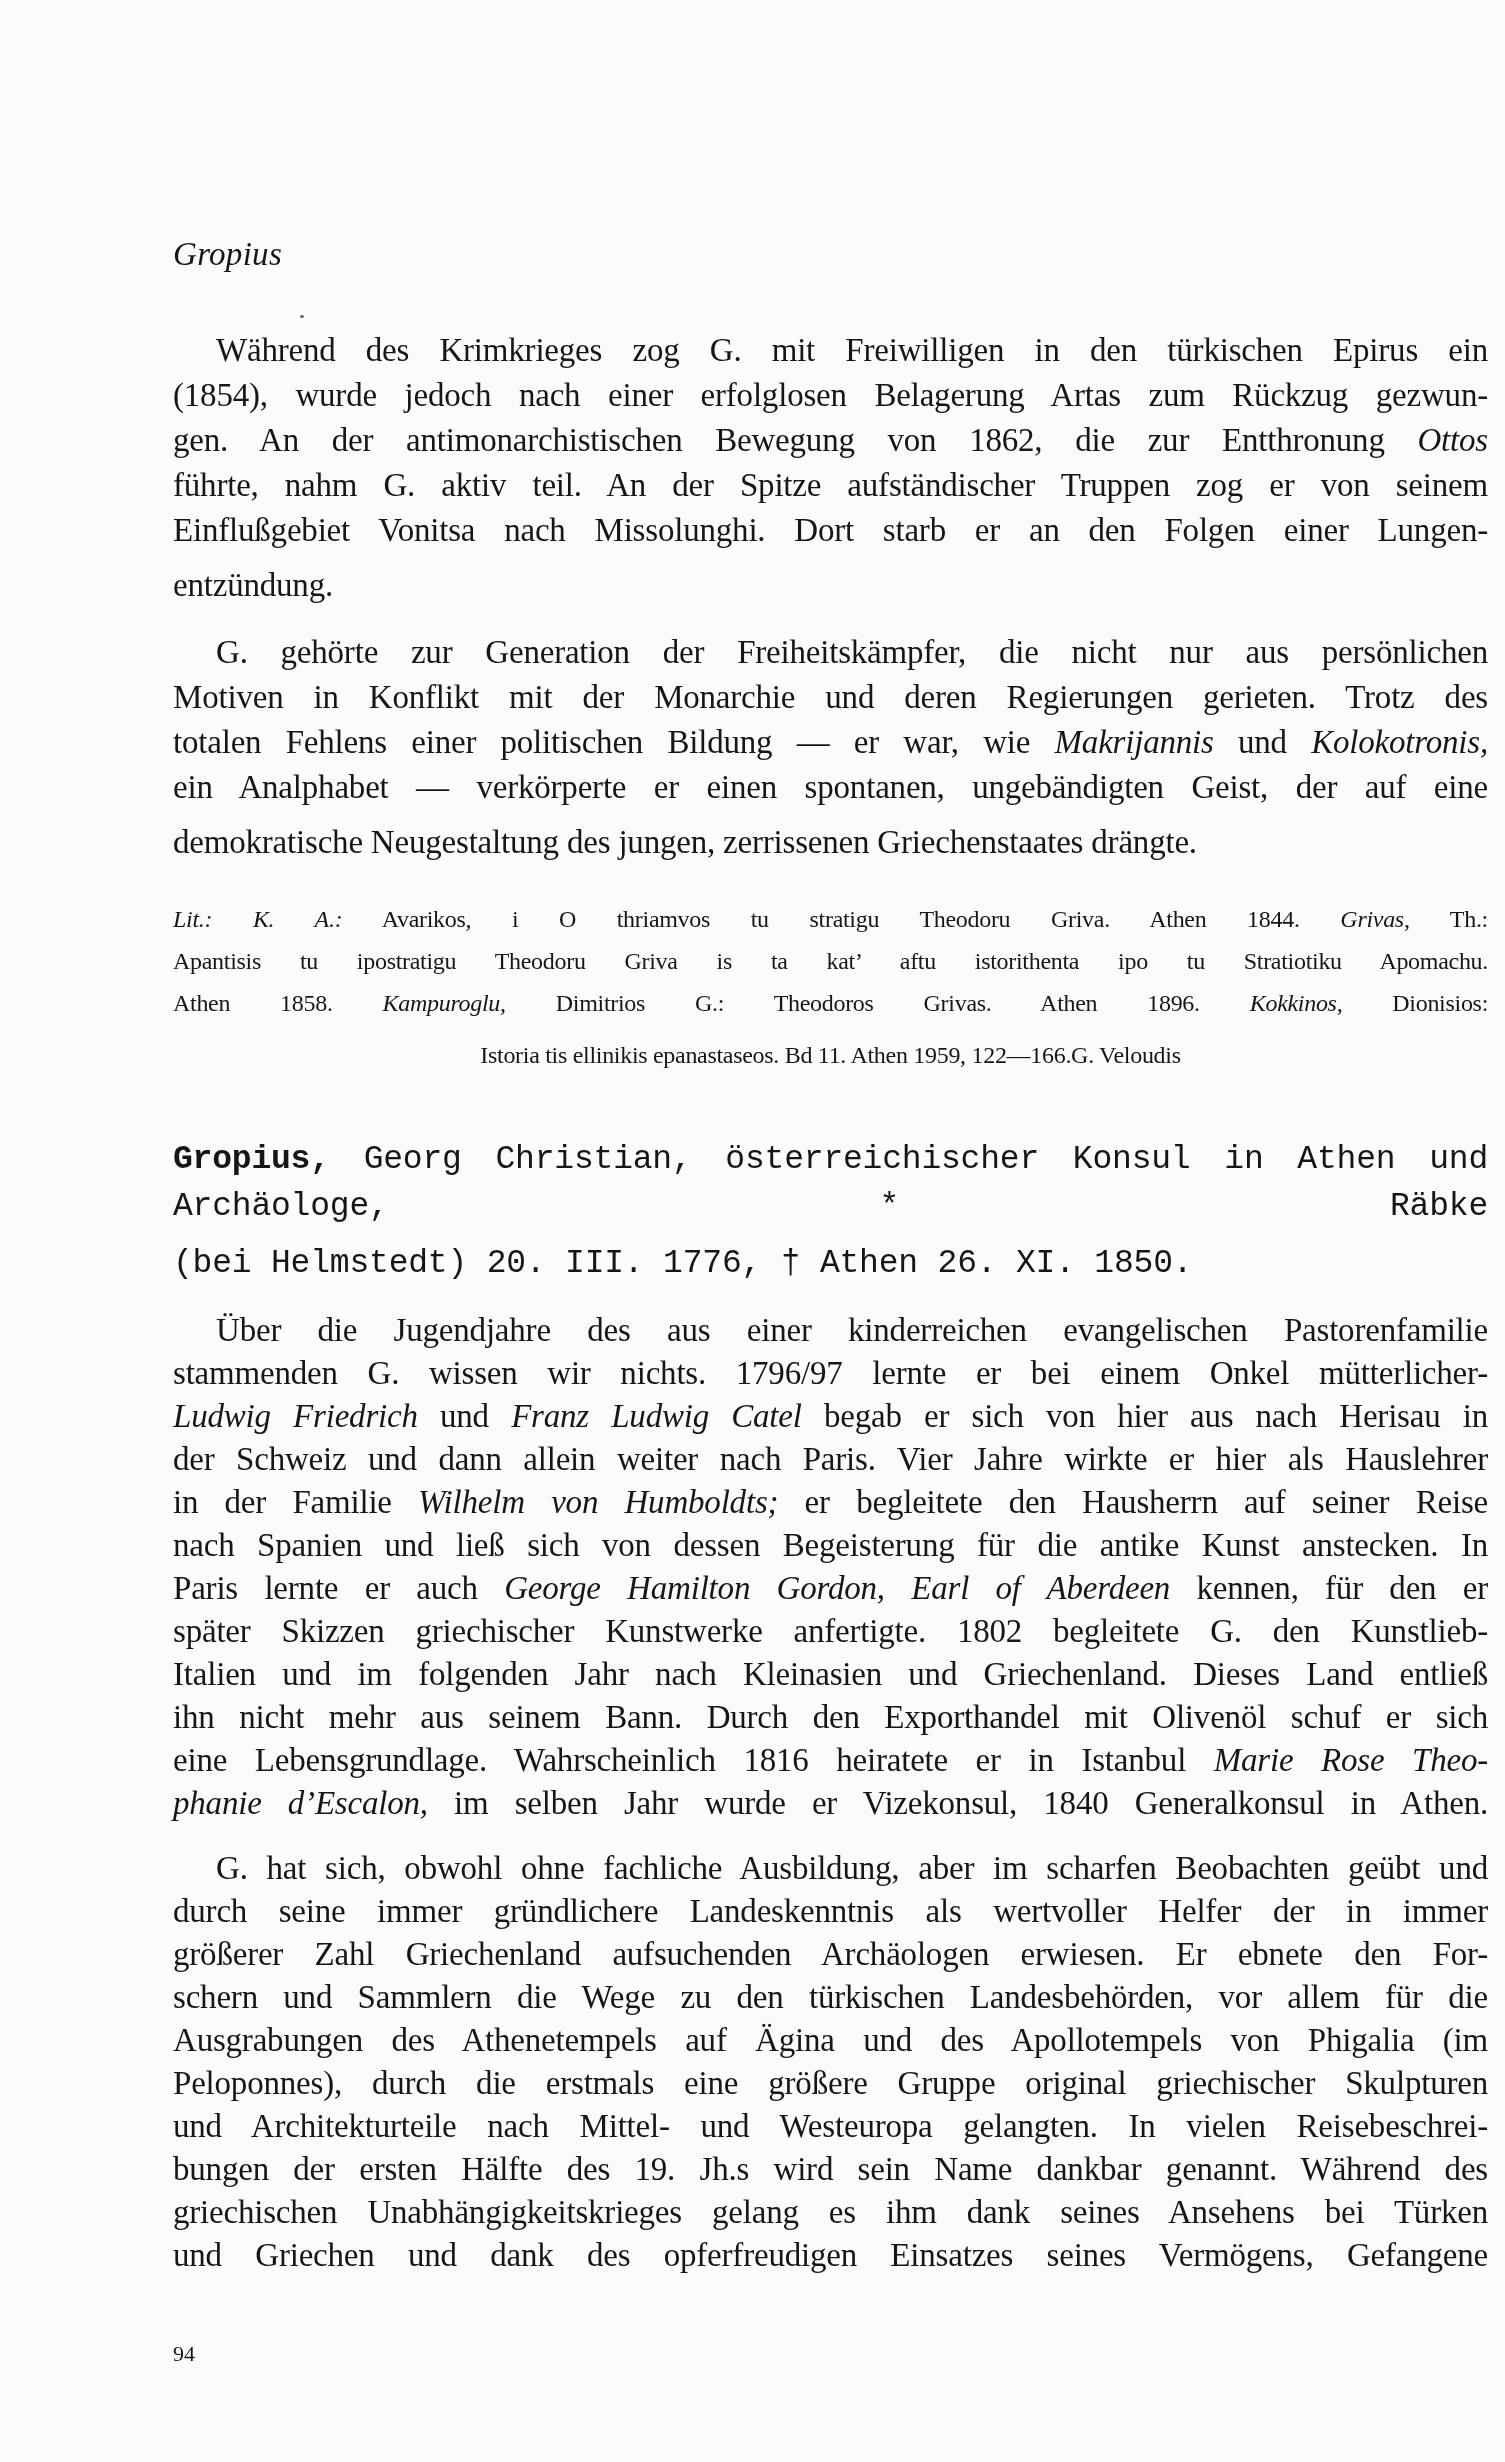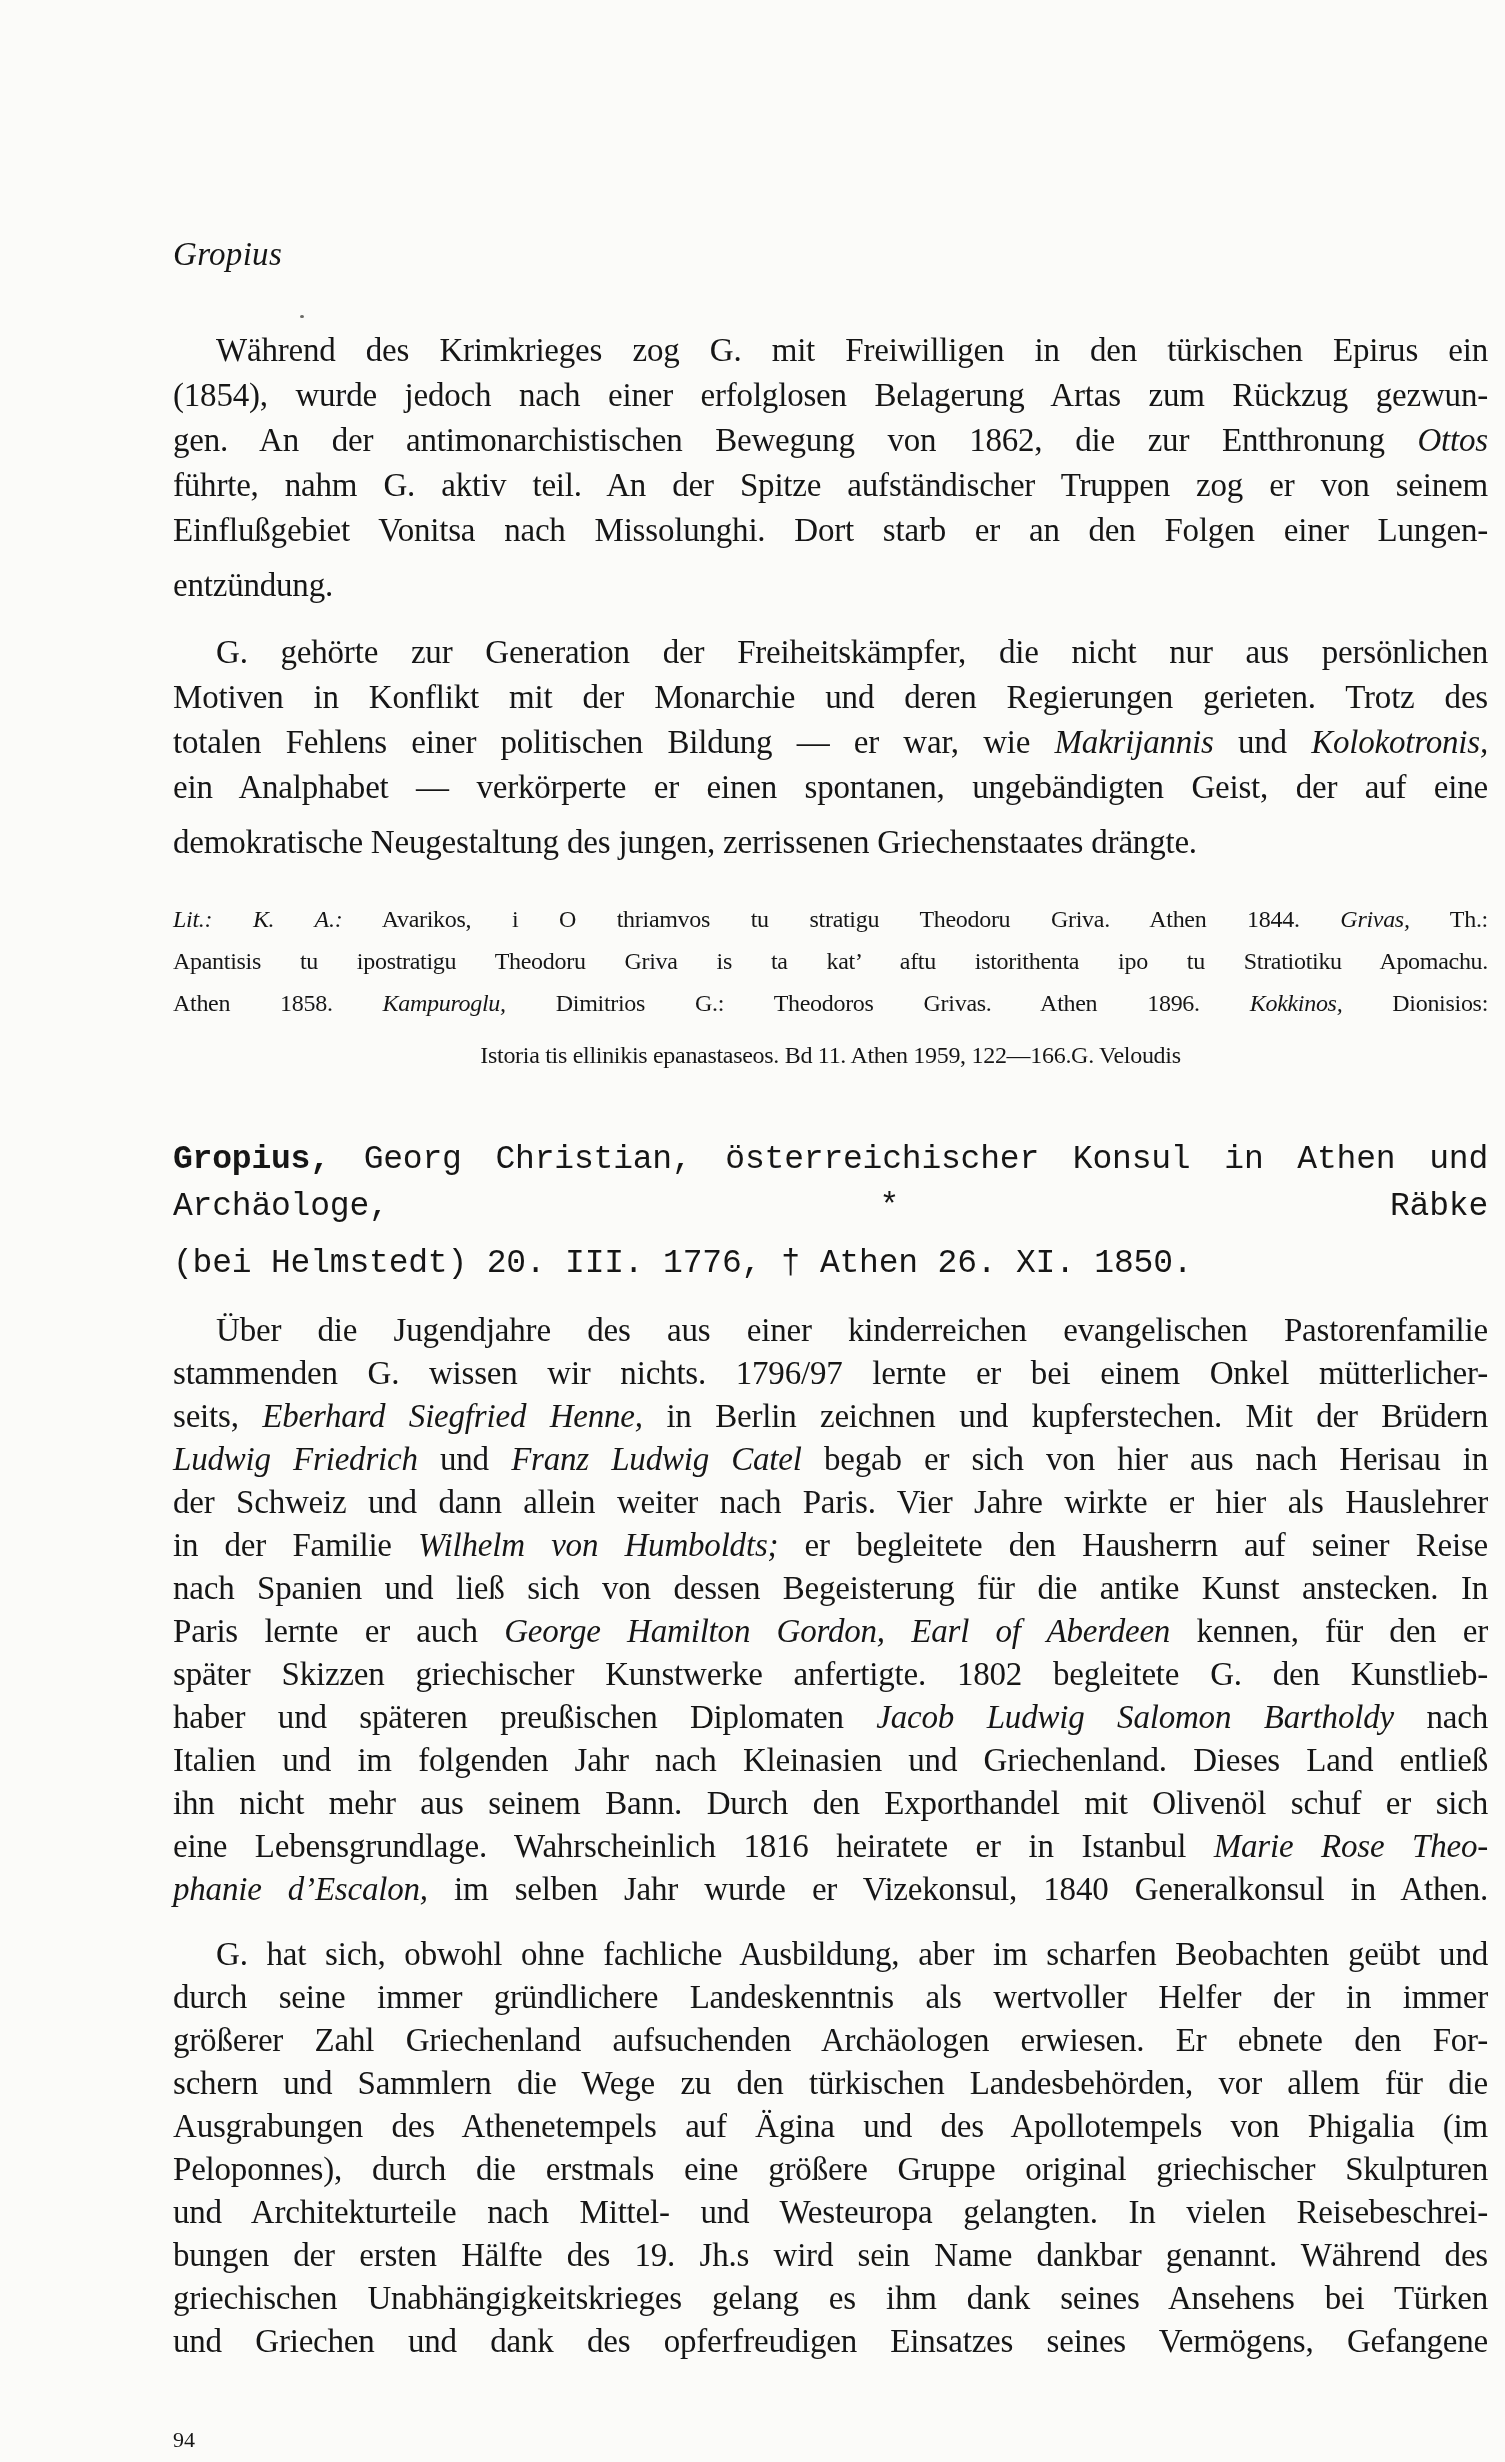--- a/index.html
+++ b/index.html
@@ -106,28 +106,26 @@
             <span data-name="author-signature">G. Veloudis</span>
           </div>
         </div>
         <div class="block" data-name="entry-heading">
           <div class="line" data-name="text-line"><span data-name="line-text"><span class="bd">Gropius,</span><span> Georg Christian, österreichischer Konsul in Athen und Archäologe, * Räbke</span></span></div>
           <div class="line last" data-name="text-line"><span data-name="line-text"><span>(bei Helmstedt) 20. III. 1776, † Athen 26. XI. 1850.</span></span></div>
         </div>
         <div class="block" data-name="entry-paragraph-1">
           <div class="line indent" data-name="text-line"><span data-name="line-text"><span>Über die Jugendjahre des aus einer kinderreichen evangelischen Pastorenfamilie</span></span></div>
           <div class="line" data-name="text-line"><span data-name="line-text"><span>stammenden G. wissen wir nichts. 1796/97 lernte er bei einem Onkel mütterlicher-</span></span></div>
-          <div class="line" data-name="text-line"><span data-name="line-text"><span>seits, </span><span class="it">Eberhard Siegfried Henne,</span><span> in Berlin zeichnen und kupferstechen. Mit der Brüdern</span></span></div>
           <div class="line" data-name="text-line"><span data-name="line-text"><span class="it">Ludwig Friedrich</span><span> und </span><span class="it">Franz Ludwig Catel</span><span> begab er sich von hier aus nach Herisau in</span></span></div>
           <div class="line" data-name="text-line"><span data-name="line-text"><span>der Schweiz und dann allein weiter nach Paris. Vier Jahre wirkte er hier als Hauslehrer</span></span></div>
           <div class="line" data-name="text-line"><span data-name="line-text"><span>in der Familie </span><span class="it">Wilhelm von Humboldts;</span><span> er begleitete den Hausherrn auf seiner Reise</span></span></div>
           <div class="line" data-name="text-line"><span data-name="line-text"><span>nach Spanien und ließ sich von dessen Begeisterung für die antike Kunst anstecken. In</span></span></div>
           <div class="line" data-name="text-line"><span data-name="line-text"><span>Paris lernte er auch </span><span class="it">George Hamilton Gordon, Earl of Aberdeen</span><span> kennen, für den er</span></span></div>
           <div class="line" data-name="text-line"><span data-name="line-text"><span>später Skizzen griechischer Kunstwerke anfertigte. 1802 begleitete G. den Kunstlieb-</span></span></div>
-          <div class="line" data-name="text-line"><span data-name="line-text"><span>haber und späteren preußischen Diplomaten </span><span class="it">Jacob Ludwig Salomon Bartholdy</span><span> nach</span></span></div>
           <div class="line" data-name="text-line"><span data-name="line-text"><span>Italien und im folgenden Jahr nach Kleinasien und Griechenland. Dieses Land entließ</span></span></div>
           <div class="line" data-name="text-line"><span data-name="line-text"><span>ihn nicht mehr aus seinem Bann. Durch den Exporthandel mit Olivenöl schuf er sich</span></span></div>
           <div class="line" data-name="text-line"><span data-name="line-text"><span>eine Lebensgrundlage. Wahrscheinlich 1816 heiratete er in Istanbul </span><span class="it">Marie Rose Theo-</span></span></div>
           <div class="line" data-name="text-line"><span data-name="line-text"><span class="it">phanie d’Escalon,</span><span> im selben Jahr wurde er Vizekonsul, 1840 Generalkonsul in Athen.</span></span></div>
         </div>
         <div class="block" data-name="entry-paragraph-2">
           <div class="line indent" data-name="text-line"><span data-name="line-text"><span>G. hat sich, obwohl ohne fachliche Ausbildung, aber im scharfen Beobachten geübt und</span></span></div>
           <div class="line" data-name="text-line"><span data-name="line-text"><span>durch seine immer gründlichere Landeskenntnis als wertvoller Helfer der in immer</span></span></div>
           <div class="line" data-name="text-line"><span data-name="line-text"><span>größerer Zahl Griechenland aufsuchenden Archäologen erwiesen. Er ebnete den For-</span></span></div>
           <div class="line" data-name="text-line"><span data-name="line-text"><span>schern und Sammlern die Wege zu den türkischen Landesbehörden, vor allem für die</span></span></div>

